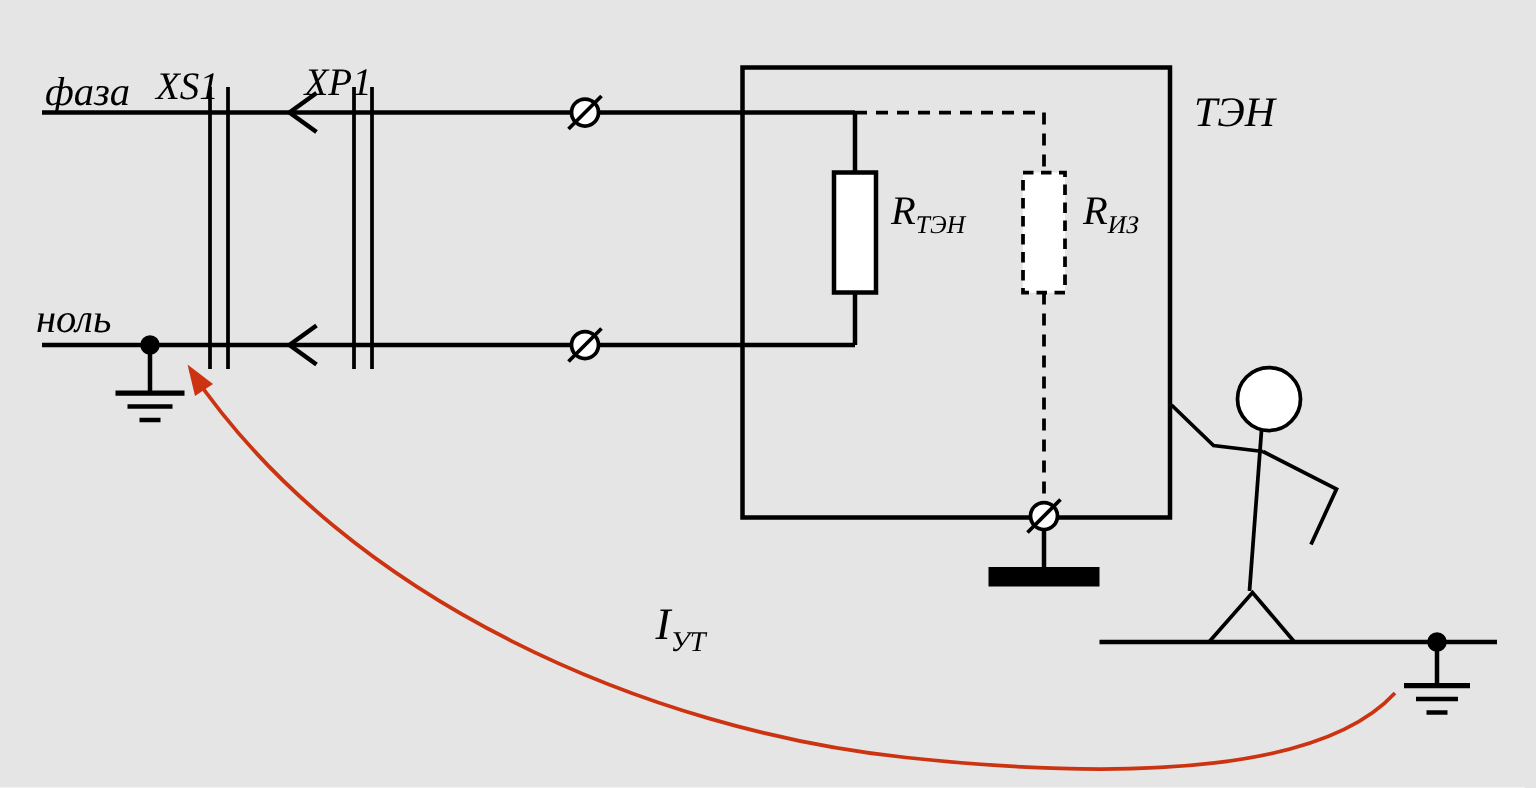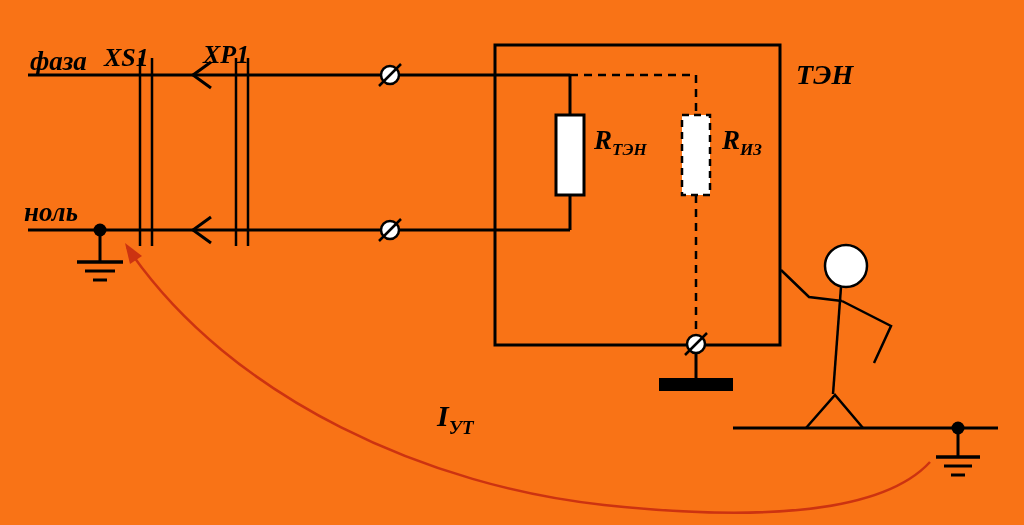--- a/index.html
+++ b/index.html
@@ -1,22 +1,21 @@
 <!DOCTYPE html>
 <html><head>
 <meta charset="utf-8">
 <style>
   html, body { margin: 0; padding: 0; background: #ffffff; }
   .stage {
     position: relative;
     width: 1024px;
     height: 525px;
-    background: #f97316;
+    background: #e5e5e5;
     overflow: hidden;
-    font-weight: bold;
   }
   svg { display: block; }
   text {
     font-family: "Liberation Serif", "DejaVu Serif", serif;
     font-style: italic;
     fill: #000000;
   }
 </style>
 </head>
 <body>

